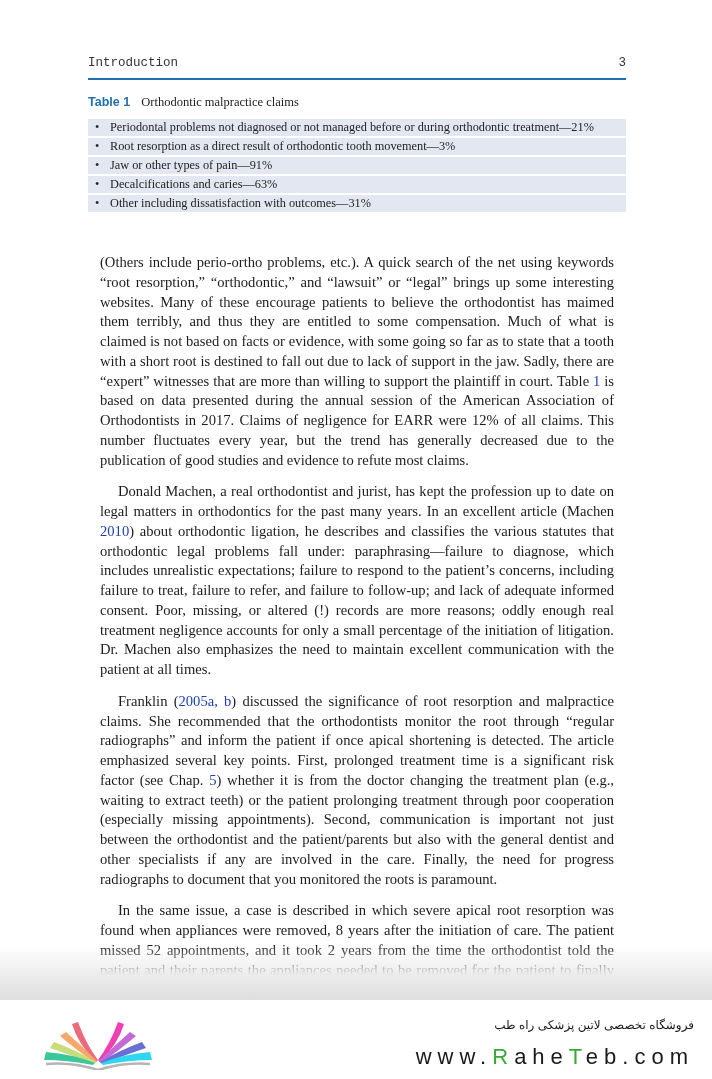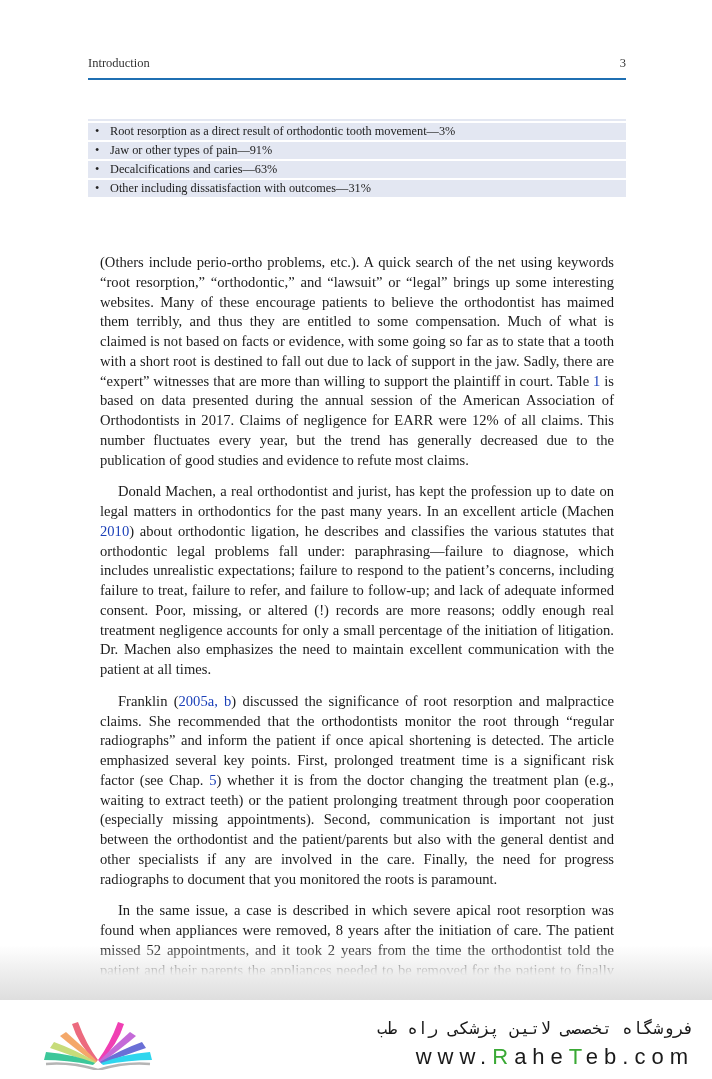--- a/index.html
+++ b/index.html
@@ -8,21 +8,21 @@
 
     .page { position: absolute; left: 0; top: 0; width: 712px; height: 1000px; background: #ffffff; }
     .page-fade {
       position: absolute; left: 0; top: 945px; width: 712px; height: 55px;
       background: linear-gradient(to bottom, rgba(255,255,255,0) 0%, #ececec 55%, #dedede 100%);
     }
 
     .running-head {
       position: absolute; left: 88px; top: 56px; width: 538px; height: 24px;
       border-bottom: 2px solid #1f6fb2;
-      font-family: Liberation Serif, serif; font-size: 12.5px; color: #333;
+      font-family: Liberation Mono, monospace; font-size: 12.5px; color: #333;
     }
     .running-head .section { position: absolute; left: 0; top: 0; }
     .running-head .page-num { position: absolute; right: 0; top: 0; }
 
     .table-caption {
       position: absolute; left: 88px; top: 95px; font-size: 12.5px; color: #222;
       white-space: nowrap;
     }
     .table-caption .label {
       font-family: "Liberation Sans", sans-serif; font-weight: bold; color: #1f6fb2;
@@ -43,41 +43,46 @@
     }
     .body-text p { margin: 12px; }
     .body-text p.indent { text-indent: 18px; }
     .body-text .ref { color: #1a3fb8; }
     .body-text p.last-line { text-align-last: justify; }
 
     .footer-brand { position: absolute; left: 0; top: 1000px; width: 712px; height: 79px; background: #ffffff; }
     .brand-logo { position: absolute; left: 38px; top: 14px; width: 120px; height: 56px; }
     .brand-fa {
       position: absolute; right: 18px; top: 18px;
-      font-family: Liberation Mono, monospace; font-size: 17px; color: #1a1a1a; direction: rtl;
+      font-family: Liberation Sans, sans-serif; font-size: 12px; color: #1a1a1a; direction: rtl;
     }
     .brand-url {
       position: absolute; right: 18px; top: 44px;
       font-family: Liberation Sans, sans-serif; font-size: 22px; letter-spacing: 6px; color: #1a1a1a;
     }
     .brand-url .accent { color: #3aa935; }
   </style>
 </head>
 <body>
 
 <div class="page">
   <div class="running-head">
     <span class="section">Introduction</span>
     <span class="page-num">3</span>
   </div>
 
+  <div class="table-caption">
+    <span class="label">Table 1</span>
+    <span>Orthodontic malpractice claims</span>
+  </div>
 
   <div class="claims-table">
     <div class="claims-row">
       <span class="bullet">•</span>
+      <span>Periodontal problems not diagnosed or not managed before or during orthodontic treatment—21%</span>
     </div>
     <div class="claims-row">
       <span class="bullet">•</span>
       <span>Root resorption as a direct result of orthodontic tooth movement—3%</span>
     </div>
     <div class="claims-row">
       <span class="bullet">•</span>
       <span>Jaw or other types of pain—91%</span>
     </div>
     <div class="claims-row">

